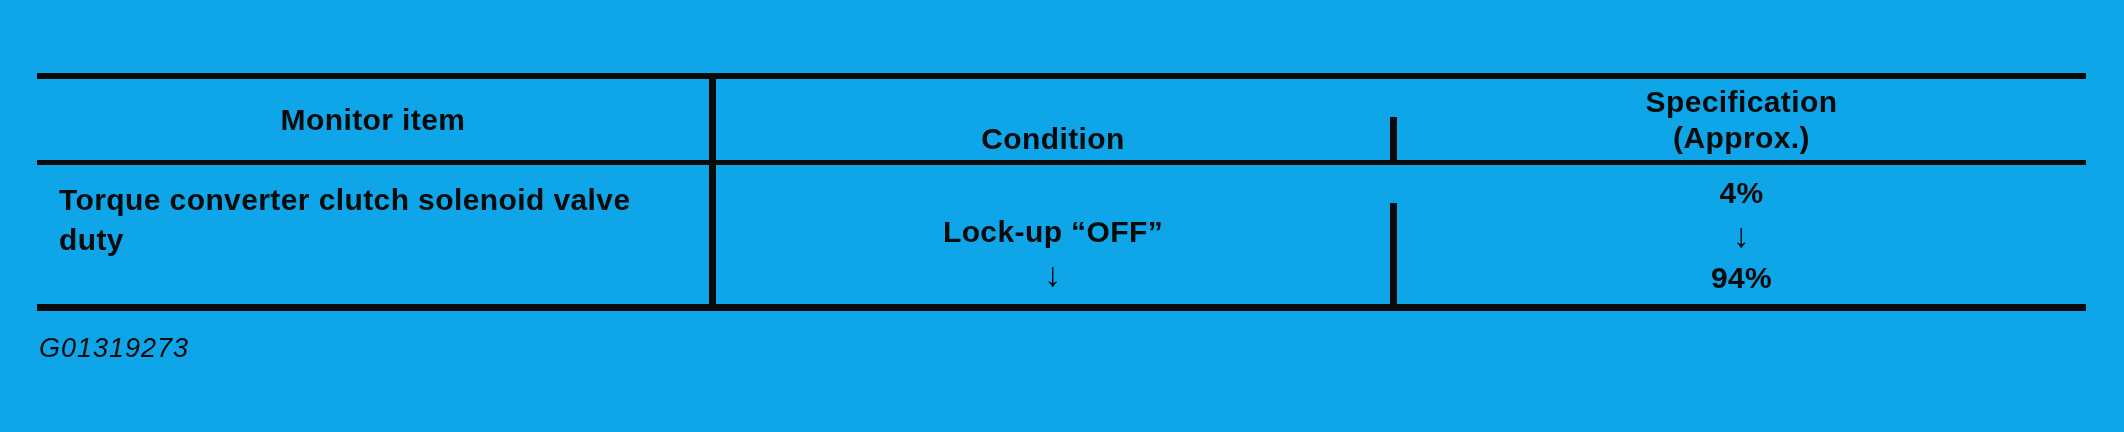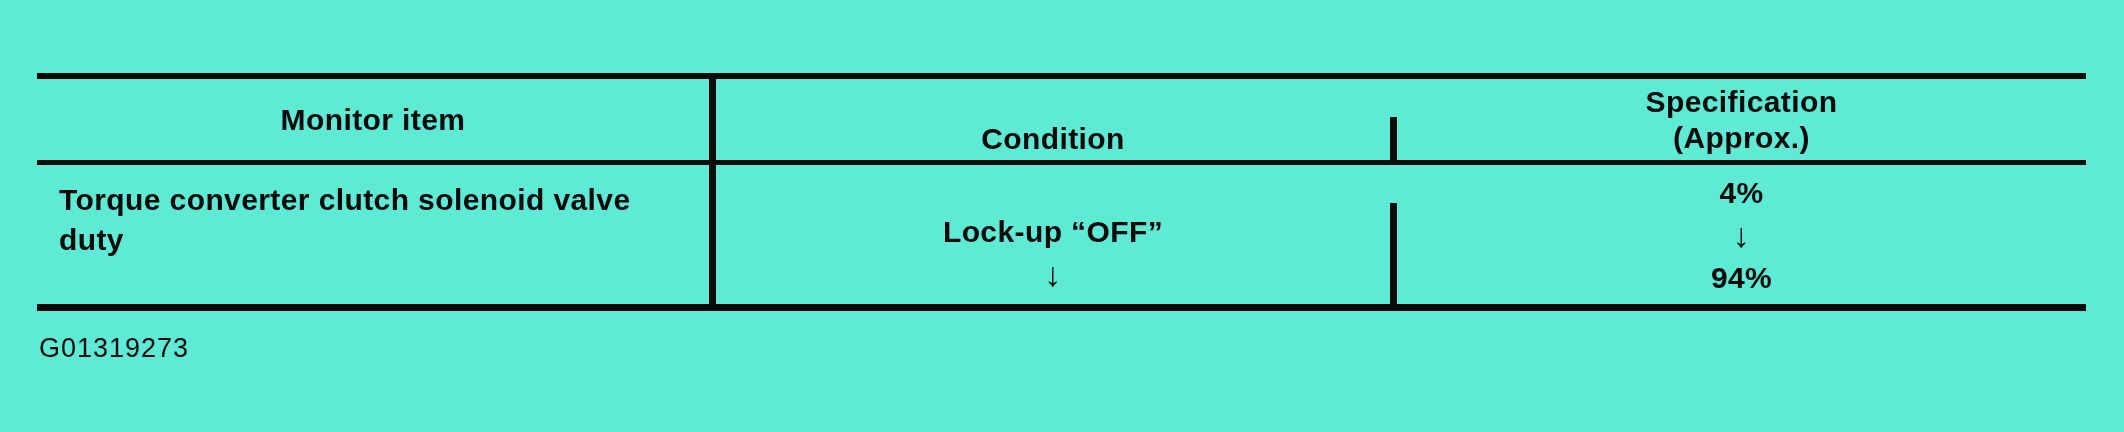--- a/index.html
+++ b/index.html
@@ -4,21 +4,21 @@
 <style>
   html, body {
     margin: 0;
     padding: 0;
     background: #ffffff;
   }
   .page {
     position: relative;
     width: 2124px;
     height: 432px;
-    background: #5eead4;
+    background: #0ea5e9;
     color: #0a0a0a;
     font-family: "Liberation Sans", sans-serif;
     overflow: hidden;
   }
   .doc-table {
     position: absolute;
     left: 37px;
     top: 73px;
     width: 2049px;
     border-top: 6px solid #0a0a0a;
@@ -72,20 +72,21 @@
     font-size: 34px;
     line-height: 44px !important;
   }
   .caption {
     position: absolute;
     left: 39px;
     top: 333px;
     font-size: 27px;
     font-weight: 400;
     letter-spacing: 1px;
+    font-style: italic;
   }
 </style>
 </head>
 <body>
 
 <div class="page">
 
   <div class="doc-table">
 
     <div class="row header">

